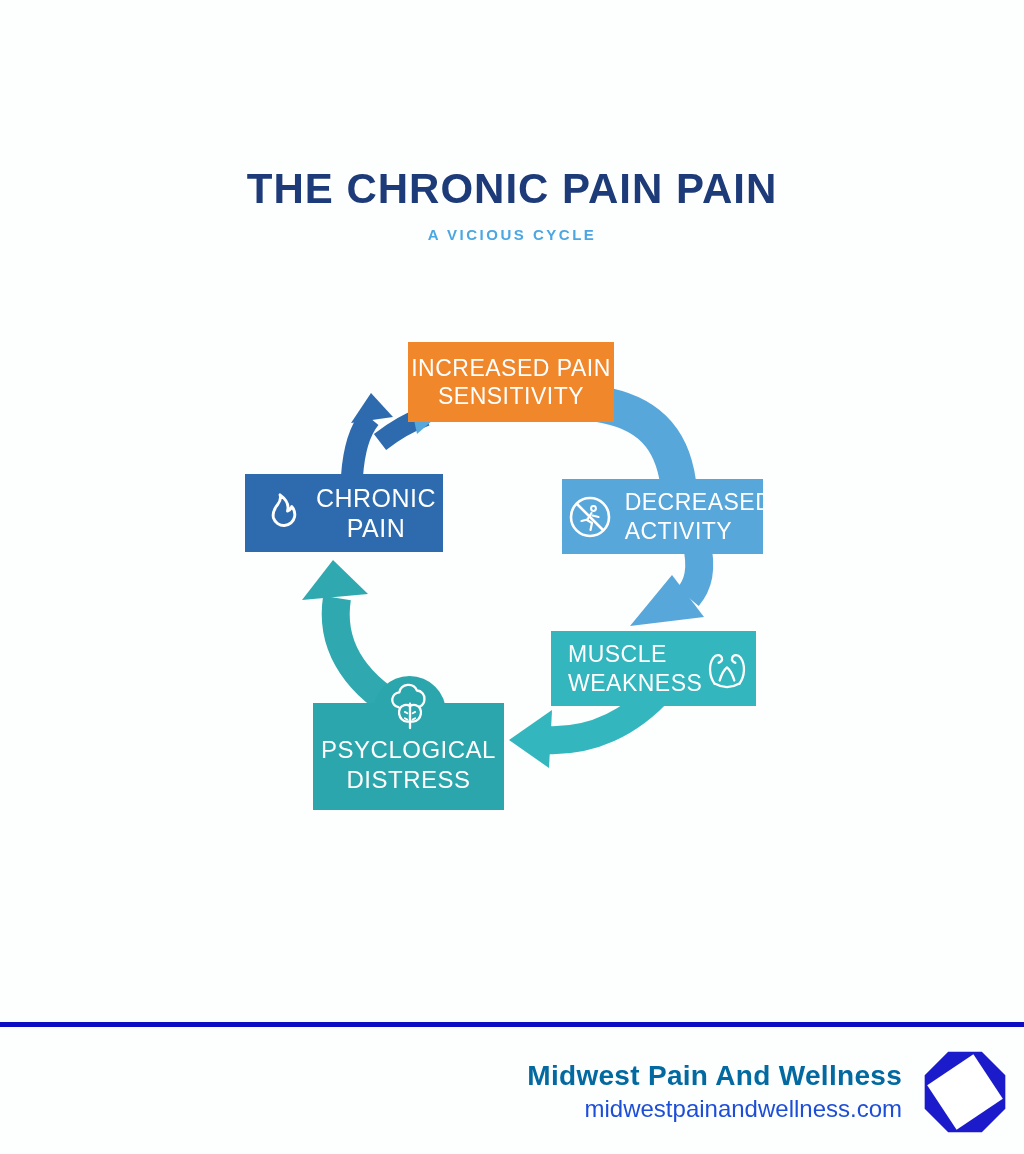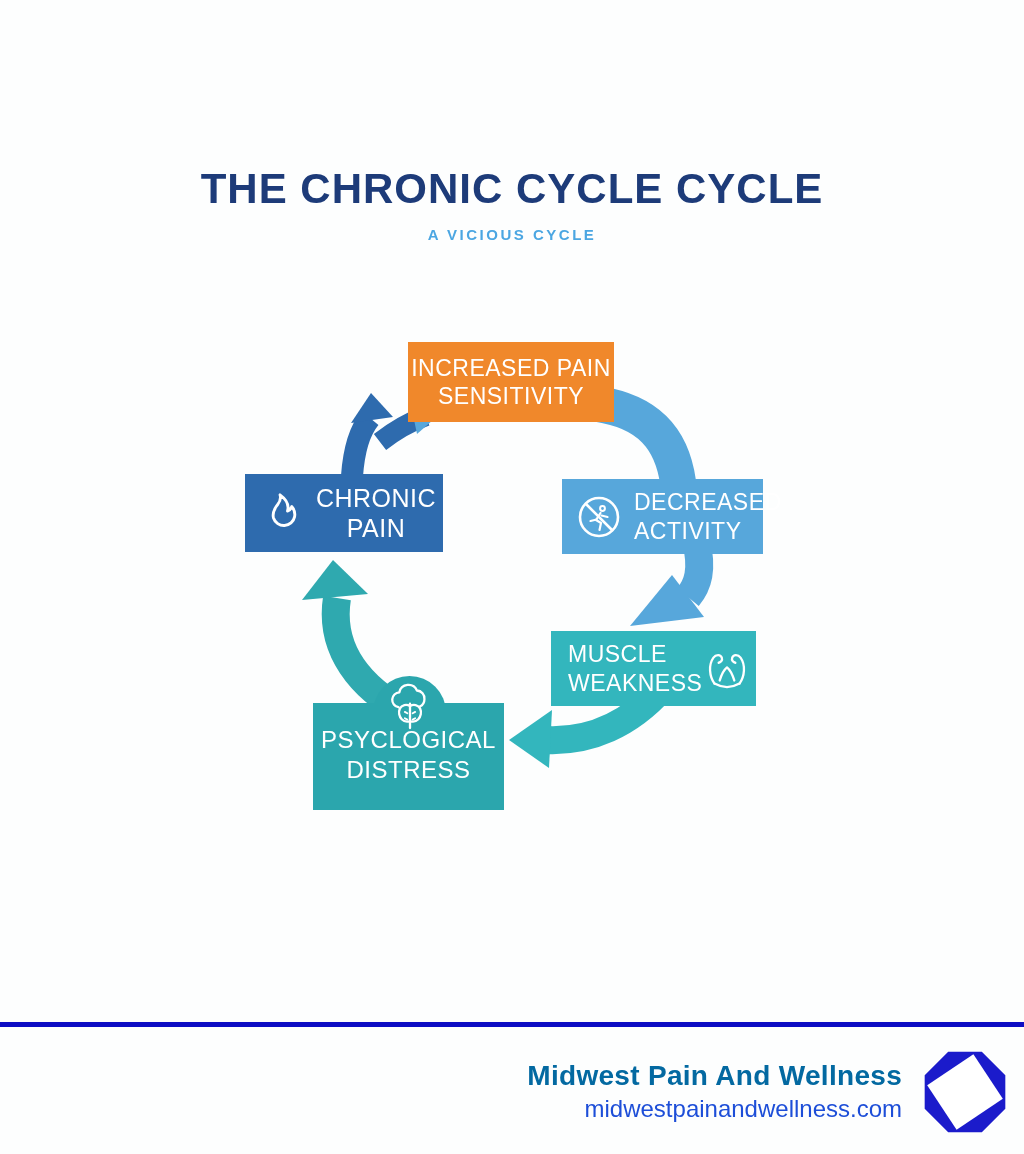--- a/index.html
+++ b/index.html
@@ -31,27 +31,27 @@
     color: #ffffff; font-weight: normal; letter-spacing: 0.5px;
     line-height: 1.22;
   }
   .node .label { display: block; }
   .node-increased { left: 408px; top: 342px; width: 206px; height: 80px;
     font-size: 23px; text-align: center; }
   .node-chronic { left: 245px; top: 474px; width: 198px; height: 78px;
     font-size: 25px; text-align: center; gap: 8px; padding: 0 2px 0 12px; }
   .node-decreased { left: 562px; top: 479px; width: 201px; height: 75px;
     font-size: 23px; text-align: left; gap: 11px; padding-left: 13px;
-    justify-content: flex-start; }
+    justify-content: center; }
   .node-muscle { left: 551px; top: 631px; width: 205px; height: 75px;
     font-size: 23px; text-align: left; padding: 0 12px 0 17px;
     justify-content: flex-start; }
   .node-psych { left: 313px; top: 703px; width: 191px; height: 107px;
     font-size: 24px; text-align: center; align-items: flex-end;
-    padding-bottom: 26px; }
+    padding-bottom: 16px; }
   .psych-circle {
     position: absolute; left: 373px; top: 676px; width: 73px; height: 73px;
     border-radius: 50%; z-index: 2;
   }
   .icon { flex: 0 0 auto; display: block; z-index: 4; }
   .psych-icon {
     position: absolute; left: 382px; top: 683px; z-index: 4;
   }
   
   .divider {
@@ -62,21 +62,21 @@
   }
   .brand { font-size: 28px; font-weight: bold; color: #0369a1; letter-spacing: 0.3px; }
   .website { font-size: 24px; color: #1d4ed8; margin-top: 3px; }
   .logo { position: absolute; top: 1050px; right: 17px; }
 </style>
 </head>
 <body>
 
 <div class="canvas">
 
-  <h1 class="title" style="color: rgb(29, 59, 121);">THE CHRONIC CYCLE CYCLE</h1>
+  <h1 class="title" style="color: rgb(29, 59, 121);">THE CHRONIC PAIN PAIN</h1>
   <div class="subtitle" style="color: rgb(75, 166, 226);">A VICIOUS CYCLE</div>
 
   <svg class="arrows" width="1024" height="1154" viewBox="0 0 1024 1154" fill="none">
 
     <path d="M 598 404 C 650 412, 672 440, 678 482" stroke-width="36" style="stroke: rgb(87, 167, 219);"></path>
 
     <path d="M 696 540 C 703 570, 698 585, 688 597" stroke-width="28" style="stroke: rgb(87, 167, 219);"></path>
     <polygon points="630,626 672,575 704,617" style="fill: rgb(87, 167, 219);"></polygon>
 
     <path d="M 662 688 C 630 724, 590 742, 546 740" stroke-width="28" style="stroke: rgb(51, 182, 189);"></path>

